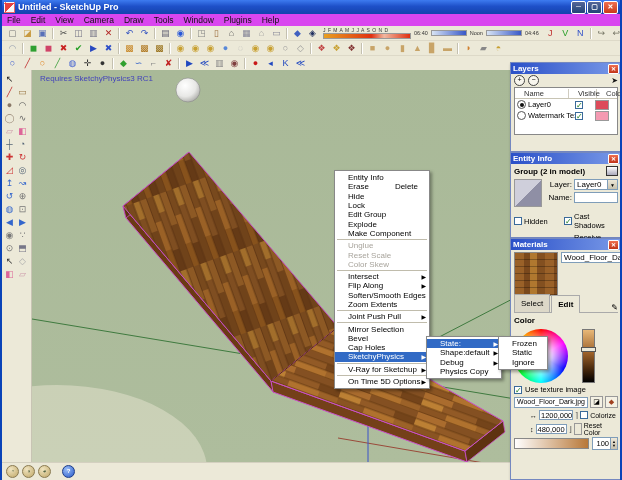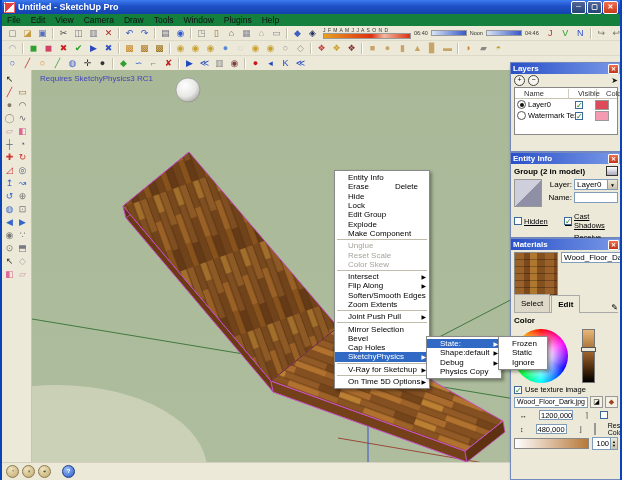--- a/index.html
+++ b/index.html
@@ -7,21 +7,21 @@
        background:#ece9d8;overflow:hidden;border-left:2px solid #0a43b8;border-right:2px solid #0a43b8;box-sizing:border-box;}
   
   #titlebar{position:absolute;left:0;top:0;width:100%;height:14px;
     background:linear-gradient(180deg,#3d7bf0 0%,#1e50c8 45%,#1443ae 100%);
     display:flex;align-items:center;color:#fff;font-size:9px;font-weight:bold;padding:0 2px;box-sizing:border-box;}
   #appicon{width:9px;height:9px;background:linear-gradient(135deg,#e84040 0 55%,#f8f8f8 55%);margin-right:3px;border:1px solid #fff3;}
   #wincontrols{margin-left:auto;display:flex;gap:1px;}
   .wbtn{width:13px;height:11px;border:1px solid #fff;border-radius:2px;font-size:7px;line-height:10px;
     text-align:center;color:#fff;background:linear-gradient(#569,#247);}
   .wbtn.close{background:linear-gradient(#f07050,#c83a18);}
-  #menubar{position:absolute;left:0;top:14px;width:100%;height:12px;background:#15803d;display:flex;
+  #menubar{position:absolute;left:0;top:14px;width:100%;height:12px;background:#d946ef;display:flex;
     align-items:center;font-size:8.5px;border-bottom:1px solid #d8d4c4;}
   .menuitem{padding:0 5px;color:#111;}
   .tbrow{position:absolute;left:0;width:100%;height:15px;background:#ece9d8;display:flex;align-items:center;
     padding-left:3px;box-sizing:border-box;border-bottom:1px solid #ddd9c8;}
   #tb1{top:26px;} #tb2{top:41px;} #tb3{top:56px;}
   .tbicon{width:15px;height:13px;display:flex;align-items:center;justify-content:center;font-size:9px;flex:none;}
   .sep{width:1px;height:11px;background:#c4c0b0;border-right:1px solid #fff;margin:0 2px;flex:none;}
   
   #shadowtb{display:flex;align-items:center;gap:2px;margin:0 3px;flex:none;}
   .shb{display:flex;flex-direction:column;justify-content:center;}
@@ -79,21 +79,21 @@
   .ebody{display:flex;padding:1px 3px;}
   .ethumb{width:26px;height:26px;background:linear-gradient(135deg,#cfcfdb 0 50%,#8f8fa5 50%);border:1px solid #999;flex:none;}
   .efields{flex:1;padding-left:4px;}
   .frow{display:flex;align-items:center;margin-bottom:2px;}
   .flbl{width:26px;text-align:right;padding-right:2px;font-size:8px;}
   .dd{display:flex;align-items:center;border:1px solid #7f9db9;background:#fff;height:11px;flex:1;padding-left:2px;box-sizing:border-box;}
   .dda{margin-left:auto;width:9px;align-self:stretch;background:linear-gradient(#eee8d8,#c8c2ae);border-left:1px solid #7f9db9;
        font-size:5px;display:flex;align-items:center;justify-content:center;}
   .field{border:1px solid #7f9db9;background:#fff;height:11px;flex:1;box-sizing:border-box;font-size:8px;padding:0 2px;}
   #echecks{display:grid;grid-template-columns:50px 56px;padding:4px 3px 0;grid-row-gap:3px;}
-  .cbl{display:flex;align-items:center;gap:2px;font-size:7.5px;text-decoration:underline;}
+  .cbl{display:flex;align-items:center;gap:2px;font-size:7.5px;}
   
   .mtop{display:flex;padding:2px 3px 0;}
   .mthumb{width:42px;height:42px;border:1px solid #888;flex:none;
     background:repeating-linear-gradient(0deg,rgba(0,0,0,.28) 0 1px,rgba(0,0,0,0) 1px 7px),
       repeating-linear-gradient(90deg,#9a6128 0 9px,#7a481c 9px 15px,#b0782f 15px 22px,#835020 22px 30px);}
   .mname{margin-left:3px;flex:1;}
   .mtabs{display:flex;align-items:flex-end;border-bottom:1px solid #aaa;margin:4px 3px 0;height:12px;font-size:8px;}
   .mtab{padding:4px 6px;border:1px solid #aaa;border-bottom:none;background:#ddd8c8;margin-right:1px;}
   .mtab.act{background:#ece9d8;font-weight:bold;position:relative;top:1px;}
   .eyed{margin-left:auto;font-size:8px;}
@@ -102,21 +102,21 @@
   .csw{width:10px;height:10px;background:#9a5f28;border:1px solid #777;flex:none;}
   .mic2{width:11px;height:10px;border:1px solid #999;background:#f4f1e4;font-size:7px;text-align:center;line-height:10px;flex:none;}
   .wheelrow{display:flex;padding:3px 3px 0;gap:14px;}
   .wheel{width:54px;height:54px;border-radius:50%;
     background:radial-gradient(circle,#fff 0%,rgba(255,255,255,.85) 25%,rgba(255,255,255,0) 70%),
       conic-gradient(#f00,#f0f,#00f,#0ff,#0f0,#ff0,#f00);}
   .vslider{width:11px;height:52px;border:1px solid #777;background:linear-gradient(#e8b878,#9a5f28 45%,#3a2008 80%,#000);position:relative;}
   .vhandle{position:absolute;left:-2px;right:-2px;top:32%;height:3px;background:#ece9d8;border:1px solid #555;}
   .cbrow{display:flex;align-items:center;gap:3px;padding:2px 3px 0;font-size:7.5px;}
   .filerow{display:flex;align-items:center;gap:2px;padding:2px 3px 0;}
-  .dimrow{display:flex;align-items:center;gap:12px;padding:2px 9px 0;font-size:7px;}
+  .dimrow{display:flex;align-items:center;gap:2px;padding:2px 19px 0;font-size:7px;}
   .dimfield{width:34px;border:1px solid #7f9db9;background:#fff;height:10px;font-size:7.5px;padding:0 1px;box-sizing:border-box;}
   .chain{font-size:8px;color:#555;}
   .rstsw{width:12px;height:10px;border:1px solid #999;background:#ece9d8;}
   .oprow{display:flex;align-items:center;gap:3px;padding:1px 3px 0;}
   .opbar{flex:1;height:9px;border:1px solid #888;background:linear-gradient(90deg,#fff,#b87838);}
   .spin{display:flex;border:1px solid #7f9db9;background:#fff;height:11px;align-items:center;}
   .spin .val{width:16px;font-size:7.5px;text-align:right;padding-right:1px;}
   .spbtns{display:flex;flex-direction:column;font-size:4px;line-height:4px;background:linear-gradient(#eee8d8,#c8c2ae);border-left:1px solid #7f9db9;height:100%;justify-content:center;padding:0 1px;}
   svg text{font-family:"Liberation Sans",sans-serif;}
 </style>

